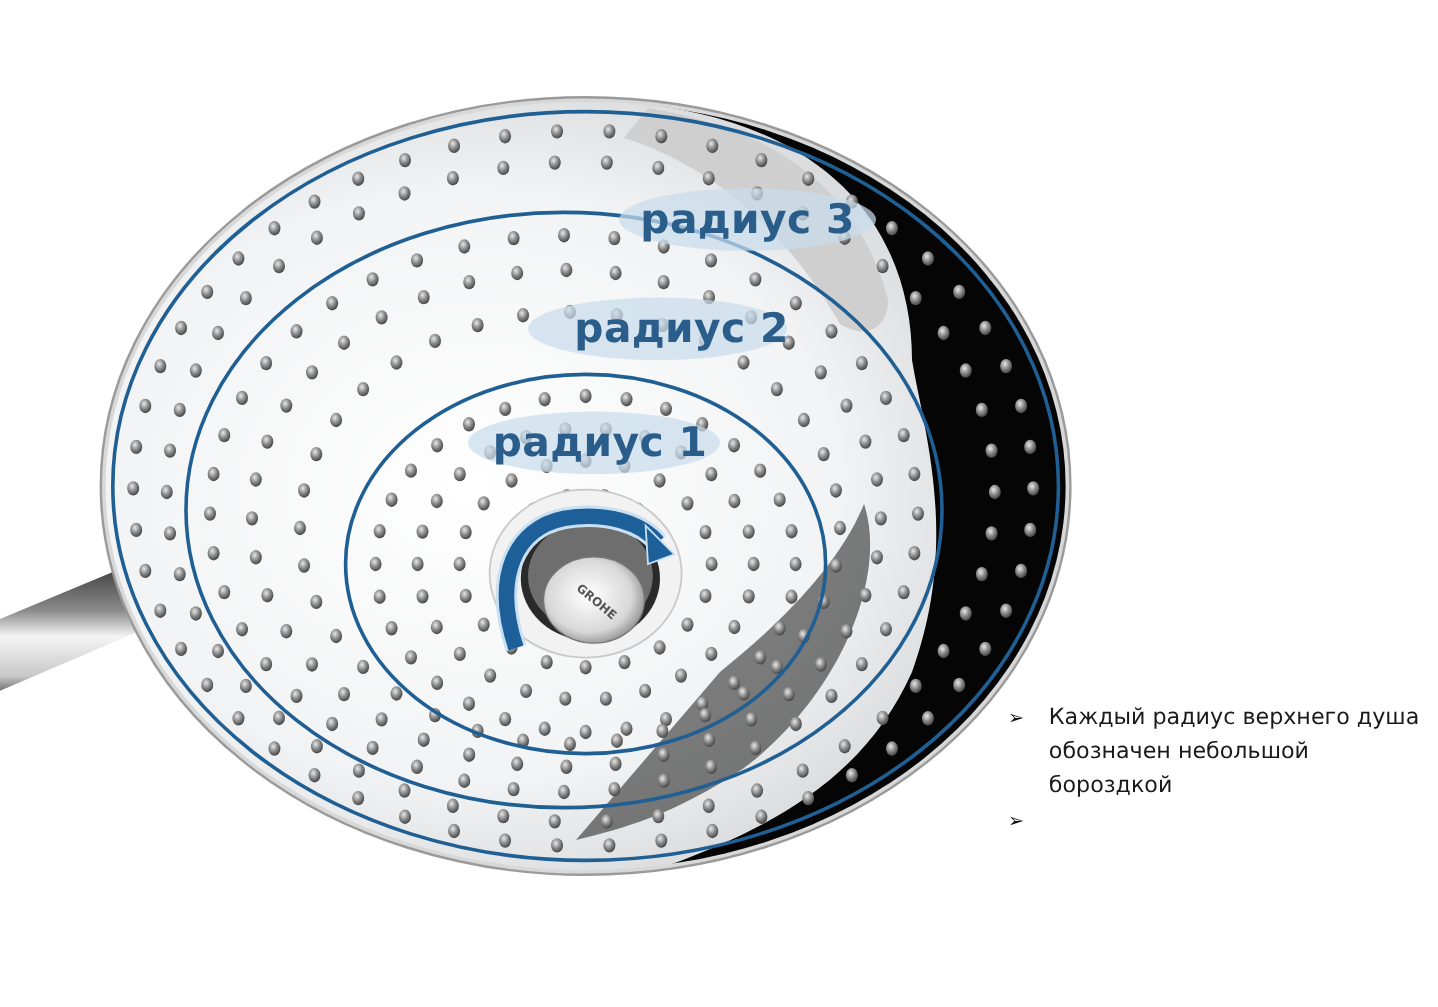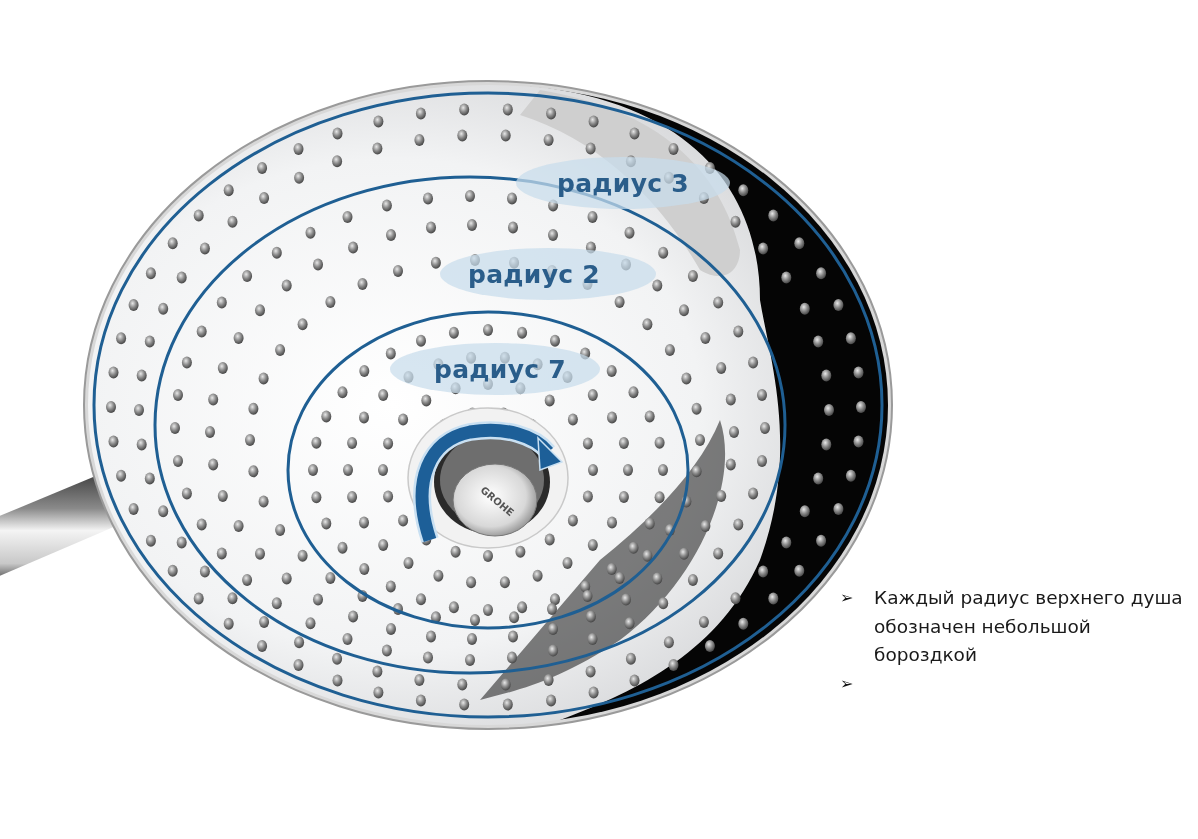--- a/index.html
+++ b/index.html
@@ -1,20 +1,20 @@
 <!DOCTYPE html>
 <html><head>
 <meta charset="utf-8">
 <style>
   html, body { margin: 0; padding: 0; background: #ffffff; }
   body { width: 1198px; height: 839px; position: relative; overflow: hidden; font-family: "DejaVu Sans", sans-serif; }
   .stage { position: absolute; left: 0; top: 0; width: 1198px; height: 839px; }
   svg.scene { position: absolute; left: 0; top: 0; }
   .label {
-    position: absolute; color: #2a5d8a; font-weight: bold; font-size: 25px;
+    position: absolute; color: #2a5d8a; font-weight: bold; font-size: 34px;
     font-family: "DejaVu Sans", sans-serif; letter-spacing: 0.3px;
     display: flex; align-items: center; justify-content: center;
   }
   .label-bg {
     position: absolute; border-radius: 50%;
     background: rgba(200, 220, 236, 0.72);
   }
   .bullets {
     position: absolute; left: 836px; top: 584px; width: 360px;
     font-family: "DejaVu Sans", sans-serif; font-size: 18.5px; line-height: 28.5px; color: #1a1a1a;
@@ -414,27 +414,27 @@
       <polygon points="538,438 562,462 540,470" fill="#1d5f98" stroke="#c9e0f2" stroke-width="1.5"></polygon>
     </g>
   </svg>
 
   <div class="label-bg" style="left:516px; top:157px; width:214px; height:52px;"></div>
   <div class="label" style="left:516px; top:157px; width:214px; height:52px;">
     <span>радиус 3</span>
   </div>
 
   <div class="label-bg" style="left:440px; top:248px; width:216px; height:52px;"></div>
-  <div class="label" style="left:426px; top:248px; width:216px; height:52px;">
+  <div class="label" style="left:460px; top:248px; width:216px; height:52px;">
     <span>радиус 2</span>
   </div>
 
   <div class="label-bg" style="left:390px; top:343px; width:210px; height:52px;"></div>
   <div class="label" style="left:400px; top:343px; width:200px; height:52px;">
-    <span>радиус 7</span>
+    <span>радиус 1</span>
   </div>
 
   <div class="bullets">
     <div class="bullet">
       <span class="arrow">➢</span>
       <span>Каждый радиус верхнего душа обозначен небольшой бороздкой</span>
     </div>
     <div class="bullet bold">
       <span class="arrow">➢</span>
     </div>

